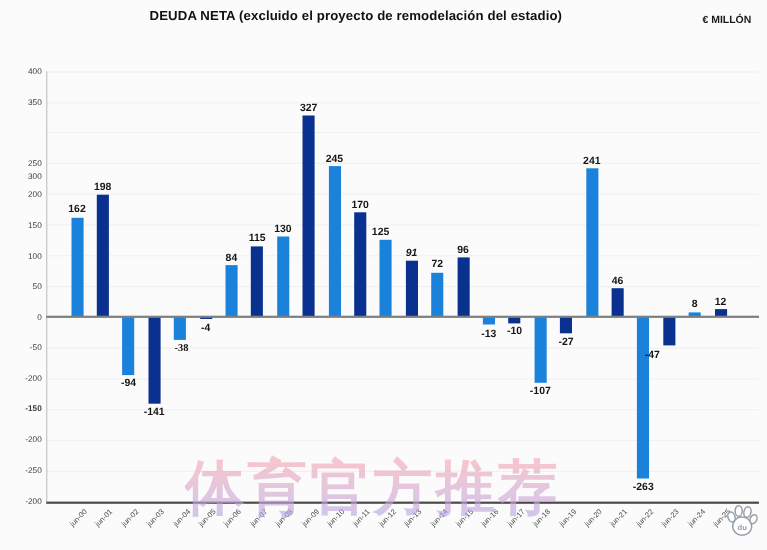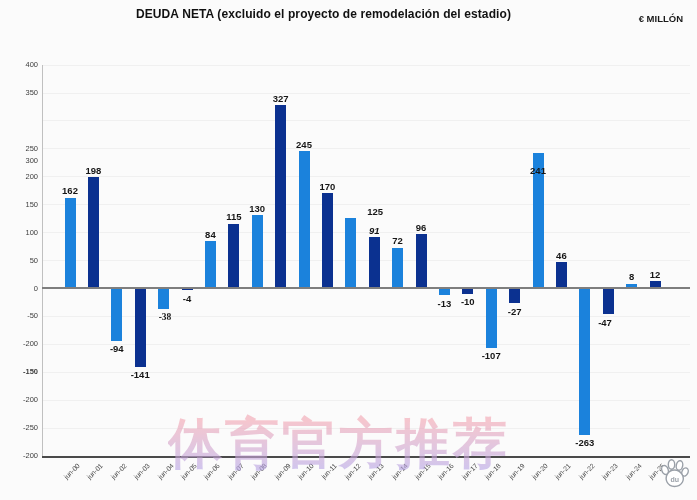--- a/index.html
+++ b/index.html
@@ -121,21 +121,21 @@
       <div class="bar" style="left: 275.1px; width: 11px; top: 105.347px; height: 182.653px; background: rgb(11, 49, 144);"></div>
       <div class="val" style="left: 258.6px; top: 92.8471px;">327</div>
       <div class="xtick" style="left: 230.6px; top: 462px;">jun-09</div>
       <div class="bar" style="left: 298.5px; width: 11px; top: 151.15px; height: 136.85px; background: rgb(27, 130, 220);"></div>
       <div class="val" style="left: 282px; top: 138.65px;">245</div>
       <div class="xtick" style="left: 254px; top: 462px;">jun-10</div>
       <div class="bar" style="left: 321.9px; width: 11px; top: 193.043px; height: 94.9571px; background: rgb(11, 49, 144);"></div>
       <div class="val" style="left: 305.4px; top: 180.543px;">170</div>
       <div class="xtick" style="left: 277.4px; top: 462px;">jun-11</div>
       <div class="bar" style="left: 345.3px; width: 11px; top: 218.179px; height: 69.8214px; background: rgb(27, 130, 220);"></div>
-      <div class="val" style="left: 339px; top: 205.679px; text-align: right;">125</div>
+      <div class="val" style="left: 324px; top: 205.679px;">125</div>
       <div class="xtick" style="left: 300.8px; top: 462px;">jun-12</div>
       <div class="bar" style="left: 368.7px; width: 11px; top: 237.17px; height: 50.83px; background: rgb(11, 49, 144);"></div>
       <div class="val" style="left: 352.2px; top: 224.67px; font-style: italic;">91</div>
       <div class="xtick" style="left: 324.2px; top: 462px;">jun-13</div>
       <div class="bar" style="left: 392.1px; width: 11px; top: 247.783px; height: 40.2171px; background: rgb(27, 130, 220);"></div>
       <div class="val" style="left: 375.6px; top: 235.283px;">72</div>
       <div class="xtick" style="left: 347.6px; top: 462px;">jun-14</div>
       <div class="bar" style="left: 415.5px; width: 11px; top: 234.377px; height: 53.6229px; background: rgb(11, 49, 144);"></div>
       <div class="val" style="left: 399px; top: 221.877px;">96</div>
       <div class="xtick" style="left: 371px; top: 462px;">jun-15</div>
@@ -145,30 +145,30 @@
       <div class="bar" style="left: 462.3px; width: 11px; top: 288px; height: 5.58571px; background: rgb(11, 49, 144);"></div>
       <div class="val" style="left: 445.8px; top: 296.086px;">-10</div>
       <div class="xtick" style="left: 417.8px; top: 462px;">jun-17</div>
       <div class="bar" style="left: 485.7px; width: 11px; top: 288px; height: 59.7671px; background: rgb(27, 130, 220);"></div>
       <div class="val" style="left: 469.2px; top: 350.267px;">-107</div>
       <div class="xtick" style="left: 441.2px; top: 462px;">jun-18</div>
       <div class="bar" style="left: 509.1px; width: 11px; top: 288px; height: 15.0814px; background: rgb(11, 49, 144);"></div>
       <div class="val" style="left: 492.6px; top: 305.581px;">-27</div>
       <div class="xtick" style="left: 464.6px; top: 462px;">jun-19</div>
       <div class="bar" style="left: 532.5px; width: 11px; top: 153.384px; height: 134.616px; background: rgb(27, 130, 220);"></div>
-      <div class="val" style="left: 516px; top: 140.884px; margin-top: 24px;">241</div>
+      <div class="val" style="left: 516px; top: 140.884px;">241</div>
       <div class="xtick" style="left: 488px; top: 462px;">jun-20</div>
       <div class="bar" style="left: 555.9px; width: 11px; top: 262.306px; height: 25.6943px; background: rgb(11, 49, 144);"></div>
       <div class="val" style="left: 539.4px; top: 249.806px;">46</div>
       <div class="xtick" style="left: 511.4px; top: 462px;">jun-21</div>
       <div class="bar" style="left: 579.3px; width: 11px; top: 288px; height: 146.904px; background: rgb(27, 130, 220);"></div>
       <div class="val" style="left: 562.8px; top: 437.404px;">-263</div>
       <div class="xtick" style="left: 534.8px; top: 462px;">jun-22</div>
       <div class="bar" style="left: 602.7px; width: 11px; top: 288px; height: 26.2529px; background: rgb(11, 49, 144);"></div>
-      <div class="val" style="left: 583px; top: 316.753px;">-47</div>
+      <div class="val" style="left: 571px; top: 316.753px;">-47</div>
       <div class="xtick" style="left: 558.2px; top: 462px;">jun-23</div>
       <div class="bar" style="left: 626.1px; width: 11px; top: 283.531px; height: 4.46857px; background: rgb(27, 130, 220);"></div>
       <div class="val" style="left: 609.6px; top: 271.031px;">8</div>
       <div class="xtick" style="left: 581.6px; top: 462px;">jun-24</div>
       <div class="bar" style="left: 649.5px; width: 11px; top: 281.297px; height: 6.70286px; background: rgb(11, 49, 144);"></div>
       <div class="val" style="left: 633px; top: 268.797px;">12</div>
       <div class="xtick" style="left: 605px; top: 462px;">jun-25</div>
       <div class="zero-line" style="left: 42px; width: 648px; top: 287px;"></div>
       <div class="baseline" style="left: 42px; width: 648px; top: 456px;"></div>
     </div>

